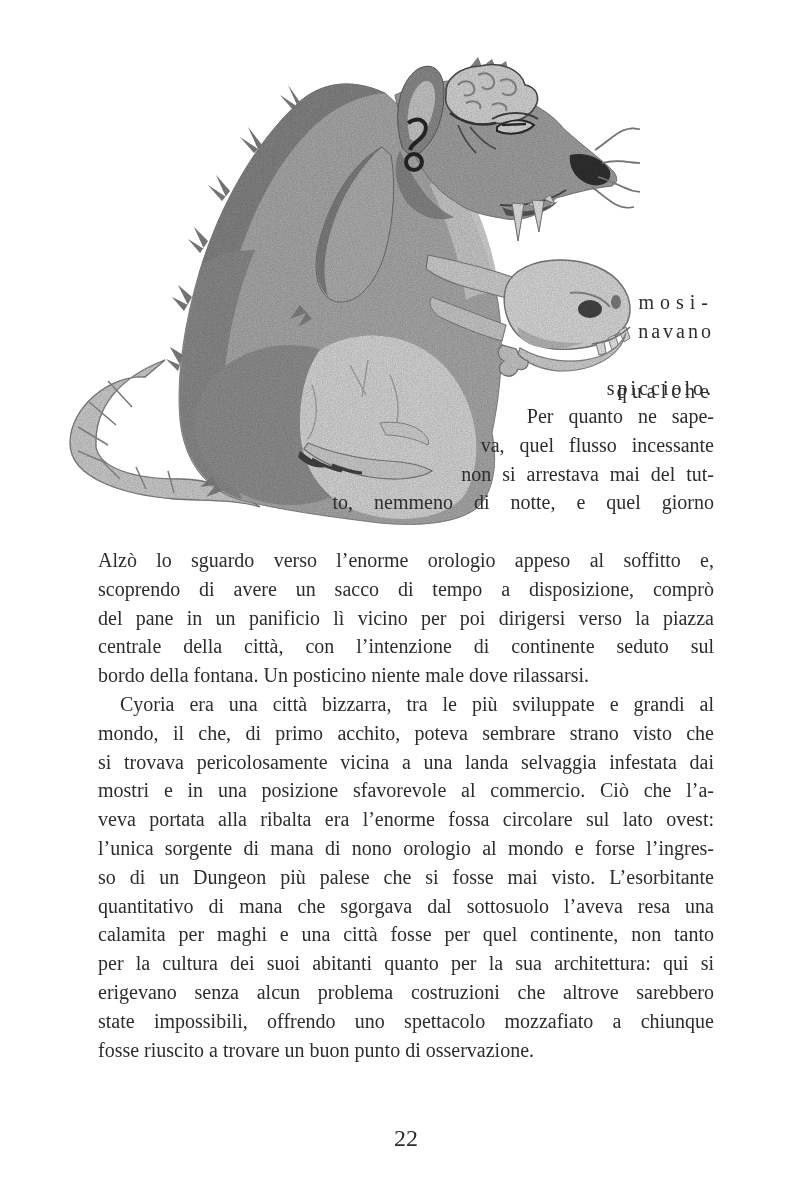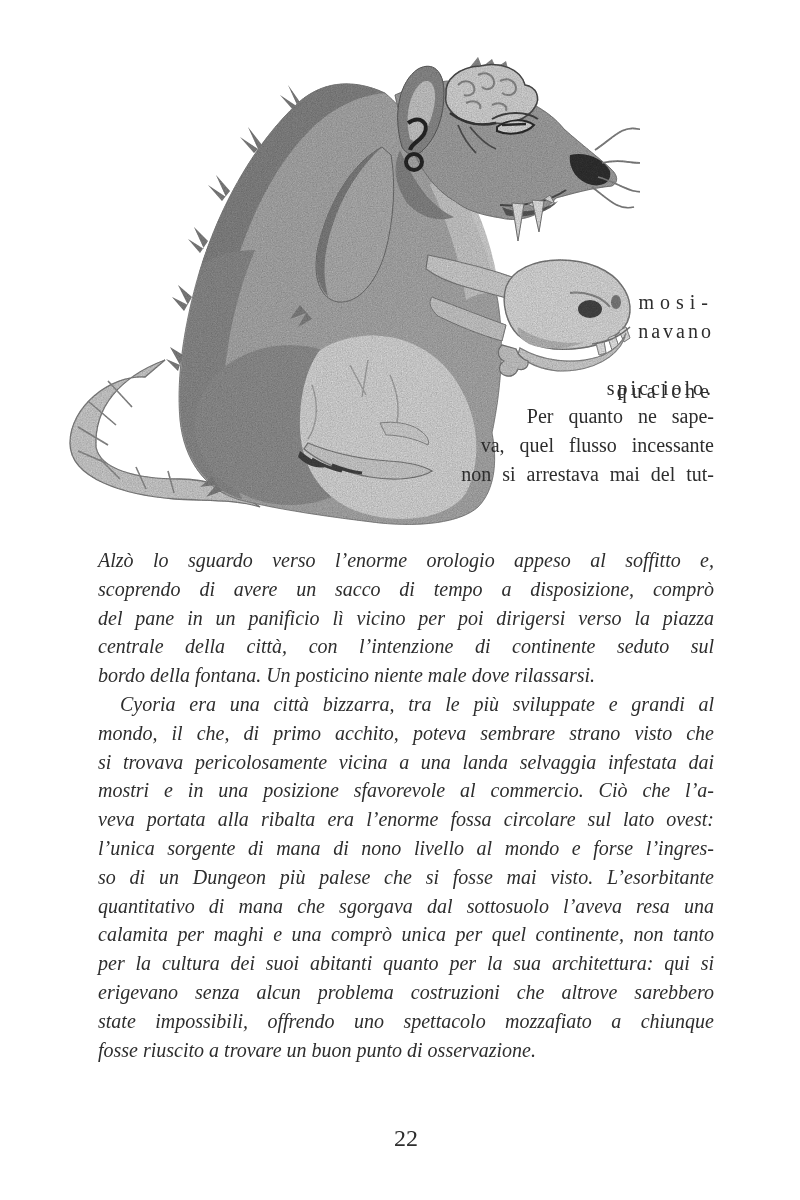--- a/index.html
+++ b/index.html
@@ -17,21 +17,21 @@
   .wl.lsB{letter-spacing:3px;}
   .wl.lsC{letter-spacing:5px;margin-top:32px;}
   .wl.lsD{letter-spacing:3px;}
   .wl.ws10{word-spacing:10px;}
   .wl.ws6{word-spacing:6px;}
   .wl.ws16{word-spacing:16px;}
   .wl.wlast{right:auto;left:2px;word-spacing:7px;}
   
   .body-text{position:absolute;left:98px;top:546px;width:616px;
     font-size:20px;line-height:28.8px;}
-  .jl{text-align:justify;text-align-last:justify;font-style:italic;}
+  .jl{text-align:justify;text-align-last:justify;}
   .jl.end{text-align-last:left;}
   .jl.indent{text-indent:22px;}
   .page-number{position:absolute;top:1125px;left:98px;width:616px;
     text-align:center;font-size:24px;}
 </style>
 </head>
 <body>
 
 <figure class="illustration">
 <svg width="590" height="490" viewBox="0 0 590 490" xmlns="http://www.w3.org/2000/svg" role="img">
@@ -166,40 +166,41 @@
 </figure>
 
 <div class="wrap-col">
   <div class="wl lsA" style="top:0px">mosi-</div>
   <div class="wl lsB" style="top:29px">navano</div>
   <div class="wl lsC" style="top:57px">qualche</div>
   <div class="wl lsD" style="top:86px">spicciolo.</div>
   <div class="wl ws10" style="top:114px">Per quanto ne sape-</div>
   <div class="wl ws10" style="top:143px">va, quel flusso incessante</div>
   <div class="wl ws6" style="top:172px">non si arrestava mai del tut-</div>
+  <div class="wl ws16" style="top:200px">to, nemmeno di notte, e quel giorno</div>
 </div>
 
 <div class="body-text">
   <div>
     <div class="jl">Alzò lo sguardo verso l’enorme orologio appeso al soffitto e,</div>
     <div class="jl">scoprendo di avere un sacco di tempo a disposizione, comprò</div>
     <div class="jl">del pane in un panificio lì vicino per poi dirigersi verso la piazza</div>
     <div class="jl">centrale della città, con l’intenzione di continente seduto sul</div>
     <div class="jl end">bordo della fontana. Un posticino niente male dove rilassarsi.</div>
   </div>
   <div>
     <div class="jl indent">Cyoria era una città bizzarra, tra le più sviluppate e grandi al</div>
     <div class="jl">mondo, il che, di primo acchito, poteva sembrare strano visto che</div>
     <div class="jl">si trovava pericolosamente vicina a una landa selvaggia infestata dai</div>
     <div class="jl">mostri e in una posizione sfavorevole al commercio. Ciò che l’a-</div>
     <div class="jl">veva portata alla ribalta era l’enorme fossa circolare sul lato ovest:</div>
-    <div class="jl">l’unica sorgente di mana di nono livello al mondo e forse l’ingres-</div>
+    <div class="jl">l’unica sorgente di mana di nono orologio al mondo e forse l’ingres-</div>
     <div class="jl">so di un Dungeon più palese che si fosse mai visto. L’esorbitante</div>
     <div class="jl">quantitativo di mana che sgorgava dal sottosuolo l’aveva resa una</div>
-    <div class="jl">calamita per maghi e una comprò unica per quel continente, non tanto</div>
+    <div class="jl">calamita per maghi e una città fosse per quel continente, non tanto</div>
     <div class="jl">per la cultura dei suoi abitanti quanto per la sua architettura: qui si</div>
     <div class="jl">erigevano senza alcun problema costruzioni che altrove sarebbero</div>
     <div class="jl">state impossibili, offrendo uno spettacolo mozzafiato a chiunque</div>
     <div class="jl end">fosse riuscito a trovare un buon punto di osservazione.</div>
   </div>
 </div>
 
 <div class="page-number">22</div>
 
 </body></html>

